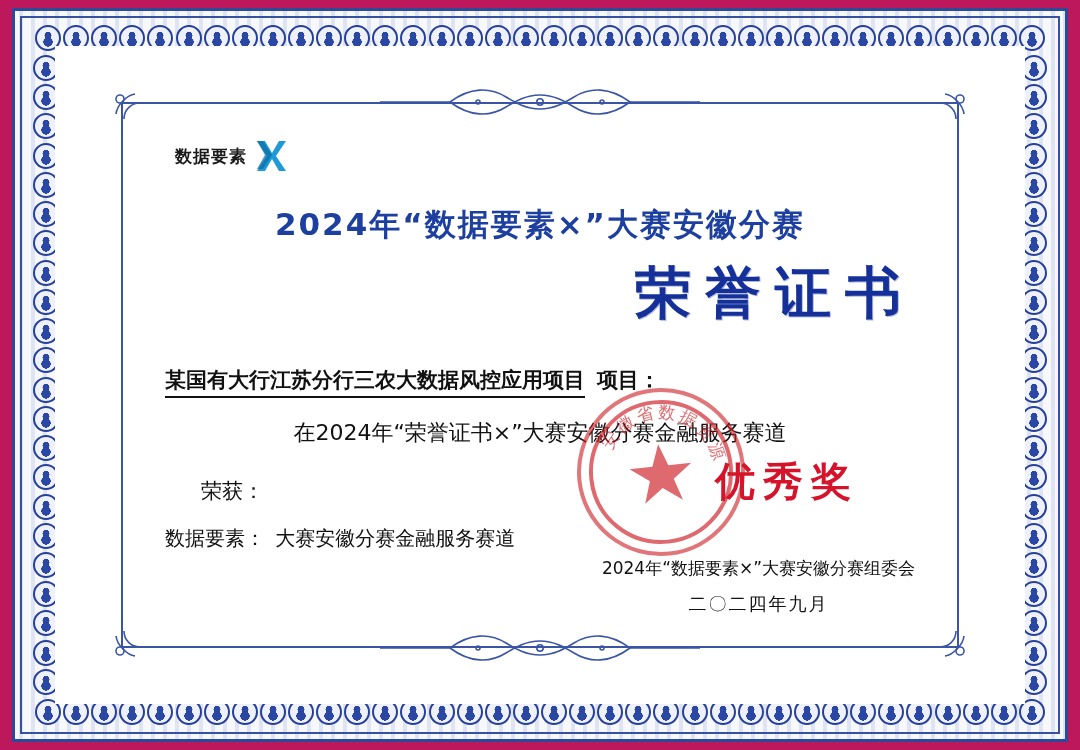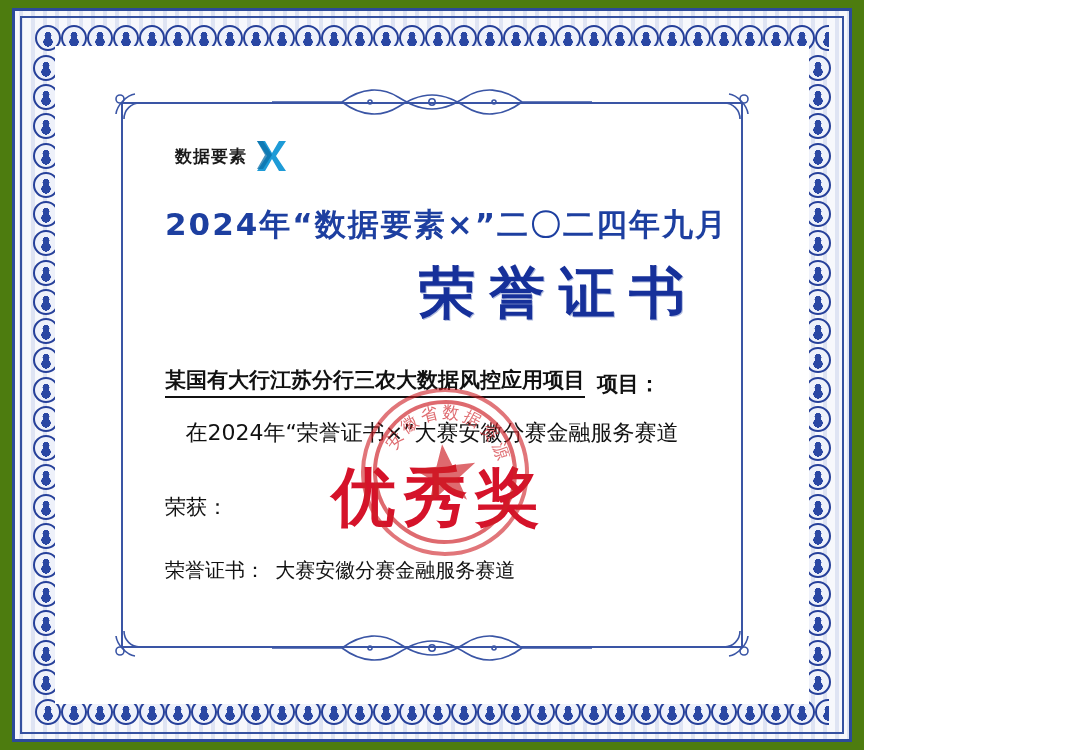--- a/index.html
+++ b/index.html
@@ -10,23 +10,23 @@
   body {
     width: 1080px;
     height: 750px;
     overflow: hidden;
     font-family: "DejaVu Sans", "Liberation Sans", sans-serif;
   }
 
   
   .certificate {
     position: relative;
-    width: 864px;
+    width: 1080px;
     height: 750px;
-    background: #4d7c0f;
+    background: #be185d;
     box-sizing: border-box;
   }
 
   
   .border-band {
     position: absolute;
     left: 12px;
     top: 8px;
     right: 12px;
     bottom: 8px;
@@ -196,21 +196,21 @@
     text-indent: 14px;
     font-family: "DejaVu Serif", "Liberation Serif", serif;
     text-shadow: 1px 1px 0 rgba(30,60,160,0.35);
   }
 
   .line-project {
     margin-top: 34px;
     font-size: 21px;
     color: #111;
     display: flex;
-    align-items: flex-end;
+    align-items: flex-start;
     white-space: nowrap;
   }
   .project-name {
     font-weight: bold;
     border-bottom: 2px solid #111;
     padding-bottom: 2px;
   }
   .project-label {
     font-weight: bold;
     margin-left: 12px;
@@ -229,25 +229,26 @@
     margin-top: 6px;
     display: flex;
     align-items: center;
     position: relative;
   }
   .award-label {
     font-size: 21px;
     color: #111;
     white-space: nowrap;
     padding-top: 18px;
+    margin-left: 36px;
   }
   .award-value {
     flex: 1;
-    text-align: center;
-    font-size: 64px;
+    text-align: right;
+    font-size: 40px;
     font-weight: bold;
     color: #d5132a;
     letter-spacing: 8px;
     text-indent: 8px;
     font-family: "DejaVu Serif", "Liberation Serif", serif;
     margin-right: 56px;
   }
 
   .line-unit {
     margin-top: 16px;
@@ -494,48 +495,52 @@
       <div class="brand">
         <span class="brand-text">数据要素</span>
         <span class="brand-mark">
           <svg viewBox="0 0 34 36">
             <path d="M4 3 L14 18 L4 33 L12 33 L19 21 L26 33 L33 33 L23 18 L33 3 L26 3 L19 15 L12 3 Z" fill="#1e9bd7"></path>
             <path d="M10 3 L19 17 L10 31 L4 31 L12 17 L4 3 Z" fill="#0b6fa8" opacity="0.75"></path>
           </svg>
         </span>
       </div>
 
-      <div class="title-main">2024年“数据要素×”二〇二四年九月</div>
+      <div class="title-main">2024年“数据要素×”大赛安徽分赛</div>
 
       <div class="title-honor">荣誉证书</div>
 
       <div class="line-project">
         <span class="project-name">某国有大行江苏分行三农大数据风控应用项目</span>
         <span class="project-label">项目：</span>
       </div>
 
       <div class="line-track">在2024年“荣誉证书×”大赛安徽分赛金融服务赛道</div>
 
       <div class="line-award">
         <span class="award-label">荣获：</span>
         <span class="award-value">优秀奖</span>
       </div>
 
       <div class="line-unit">
-        <span class="unit-label">荣誉证书：</span>
+        <span class="unit-label">数据要素：</span>
         <span class="unit-value">大赛安徽分赛金融服务赛道</span>
       </div>
 
       <div class="seal">
         <svg viewBox="0 0 160 160">
           <circle cx="80" cy="80" r="70" fill="none" stroke="currentColor" stroke-width="4"></circle>
           <path d="M80 52 L88 74 L111 74 L92 88 L99 110 L80 96 L61 110 L68 88 L49 74 L72 74 Z" fill="currentColor"></path>
           <path id="sealArc" d="M80 80 m-54,0 a54,54 0 1,1 108,0" fill="none"></path>
           <text font-size="17" fill="currentColor" font-family="DejaVu Serif, Liberation Serif, serif" letter-spacing="3">
             <textPath href="#sealArc" startOffset="16%">安徽省数据资源管理局</textPath>
           </text>
         </svg>
       </div>
 
+      <div class="signature">
+        <div class="sig-org">2024年“数据要素×”大赛安徽分赛组委会</div>
+        <div class="sig-date">二〇二四年九月</div>
+      </div>
 
     </div>
   </div>
 </div>
 
 </body></html>

